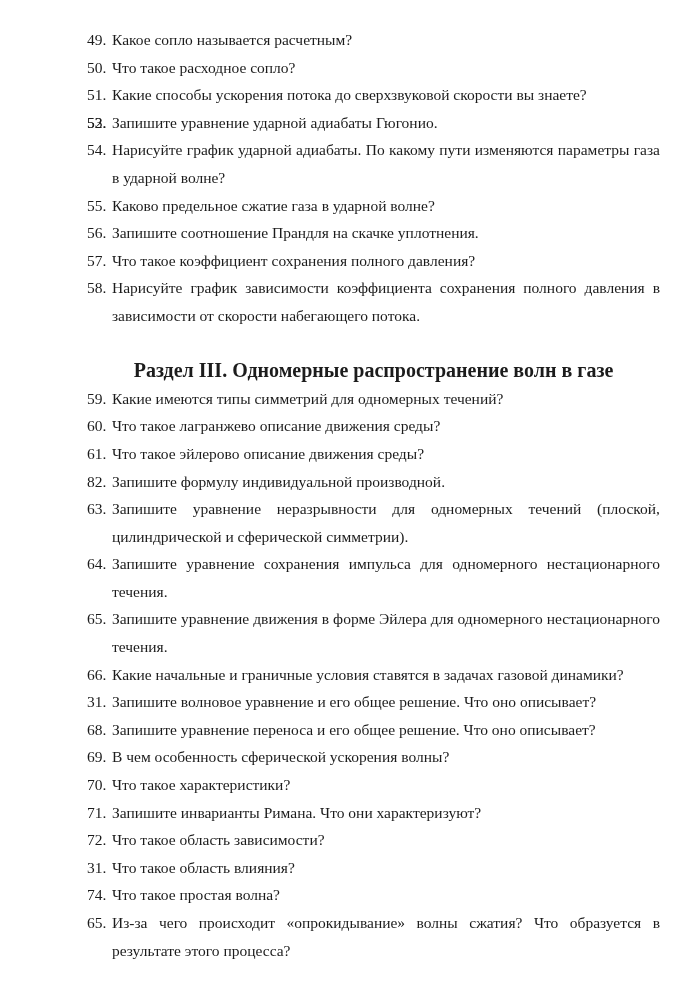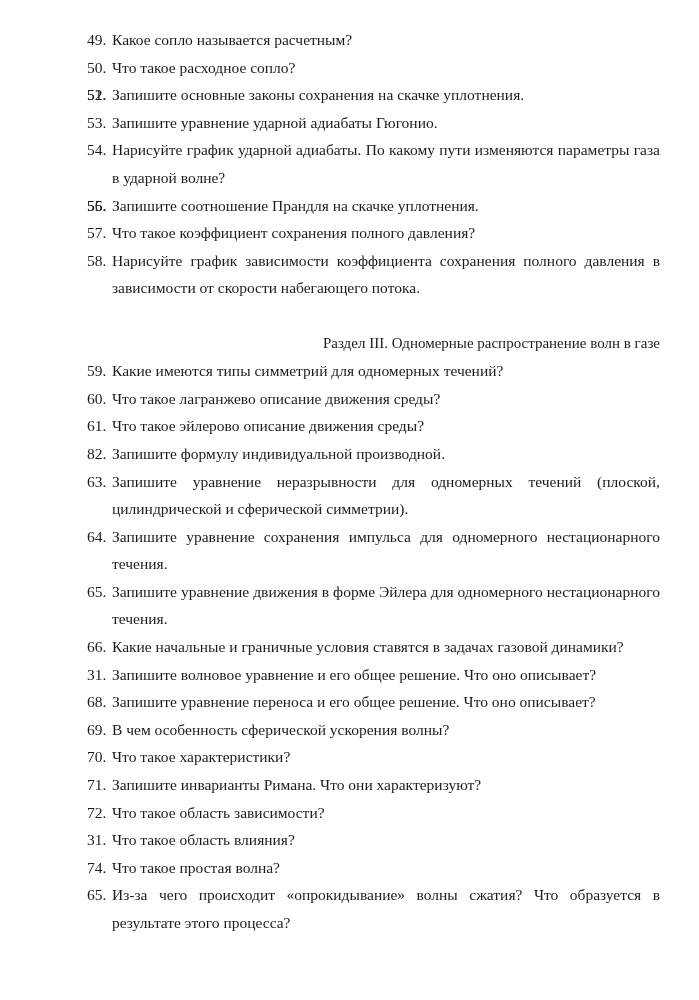--- a/index.html
+++ b/index.html
@@ -18,25 +18,25 @@
     box-sizing: border-box;
     width: 699px;
     height: 1000px;
     background: #ffffff;
     padding: 26px 39px 20px 87px;
   }
   .question-section {
     margin: 0;
   }
   .section-heading {
-    font-size: 15px;
+    font-size: 20px;
     line-height: 27.6px;
-    font-weight: normal;
+    font-weight: bold;
     margin: 27.6px 0 0 0;
-    text-align: right;
+    text-align: center;
   }
   .question-item {
     position: relative;
     padding-left: 25px;
     font-size: 15.5px;
     line-height: 27.6px;
     text-align: justify;
     margin: 0;
   }
   .q-num {
@@ -47,25 +47,25 @@
   }
 </style>
 </head>
 <body>
 
 <main class="page">
   <div id="sections-root">
       <section class="question-section">
         <div class="question-item"><span class="q-num">49.</span><span class="q-text">Какое сопло называется расчетным?</span></div>
         <div class="question-item"><span class="q-num">50.</span><span class="q-text">Что такое расходное сопло?</span></div>
-        <div class="question-item"><span class="q-num">51.</span></div>
-        <div class="question-item"><span class="q-num">52.</span><span class="q-text">Запишите основные законы сохранения на скачке уплотнения.</span></div>
+        <div class="question-item"><span class="q-num">51.</span><span class="q-text">Какие способы ускорения потока до сверхзвуковой скорости вы знаете?</span></div>
+        <div class="question-item"><span class="q-num">52.</span></div>
         <div class="question-item"><span class="q-num">53.</span><span class="q-text">Запишите уравнение ударной адиабаты Гюгонио.</span></div>
         <div class="question-item"><span class="q-num">54.</span><span class="q-text">Нарисуйте график ударной адиабаты. По какому пути изменяются параметры газа в ударной волне?</span></div>
-        <div class="question-item"><span class="q-num">55.</span></div>
+        <div class="question-item"><span class="q-num">55.</span><span class="q-text">Каково предельное сжатие газа в ударной волне?</span></div>
         <div class="question-item"><span class="q-num">56.</span><span class="q-text">Запишите соотношение Прандля на скачке уплотнения.</span></div>
         <div class="question-item"><span class="q-num">57.</span><span class="q-text">Что такое коэффициент сохранения полного давления?</span></div>
         <div class="question-item"><span class="q-num">58.</span><span class="q-text">Нарисуйте график зависимости коэффициента сохранения полного давления в зависимости от скорости набегающего потока.</span></div>
       </section>
       <section class="question-section">
         <h2 class="section-heading">Раздел III. Одномерные распространение волн в газе</h2>
         <div class="question-item"><span class="q-num">59.</span><span class="q-text">Какие имеются типы симметрий для одномерных течений?</span></div>
         <div class="question-item"><span class="q-num">60.</span><span class="q-text">Что такое лагранжево описание движения среды?</span></div>
         <div class="question-item"><span class="q-num">61.</span><span class="q-text">Что такое эйлерово описание движения среды?</span></div>
         <div class="question-item"><span class="q-num">82.</span><span class="q-text">Запишите формулу индивидуальной производной.</span></div>

